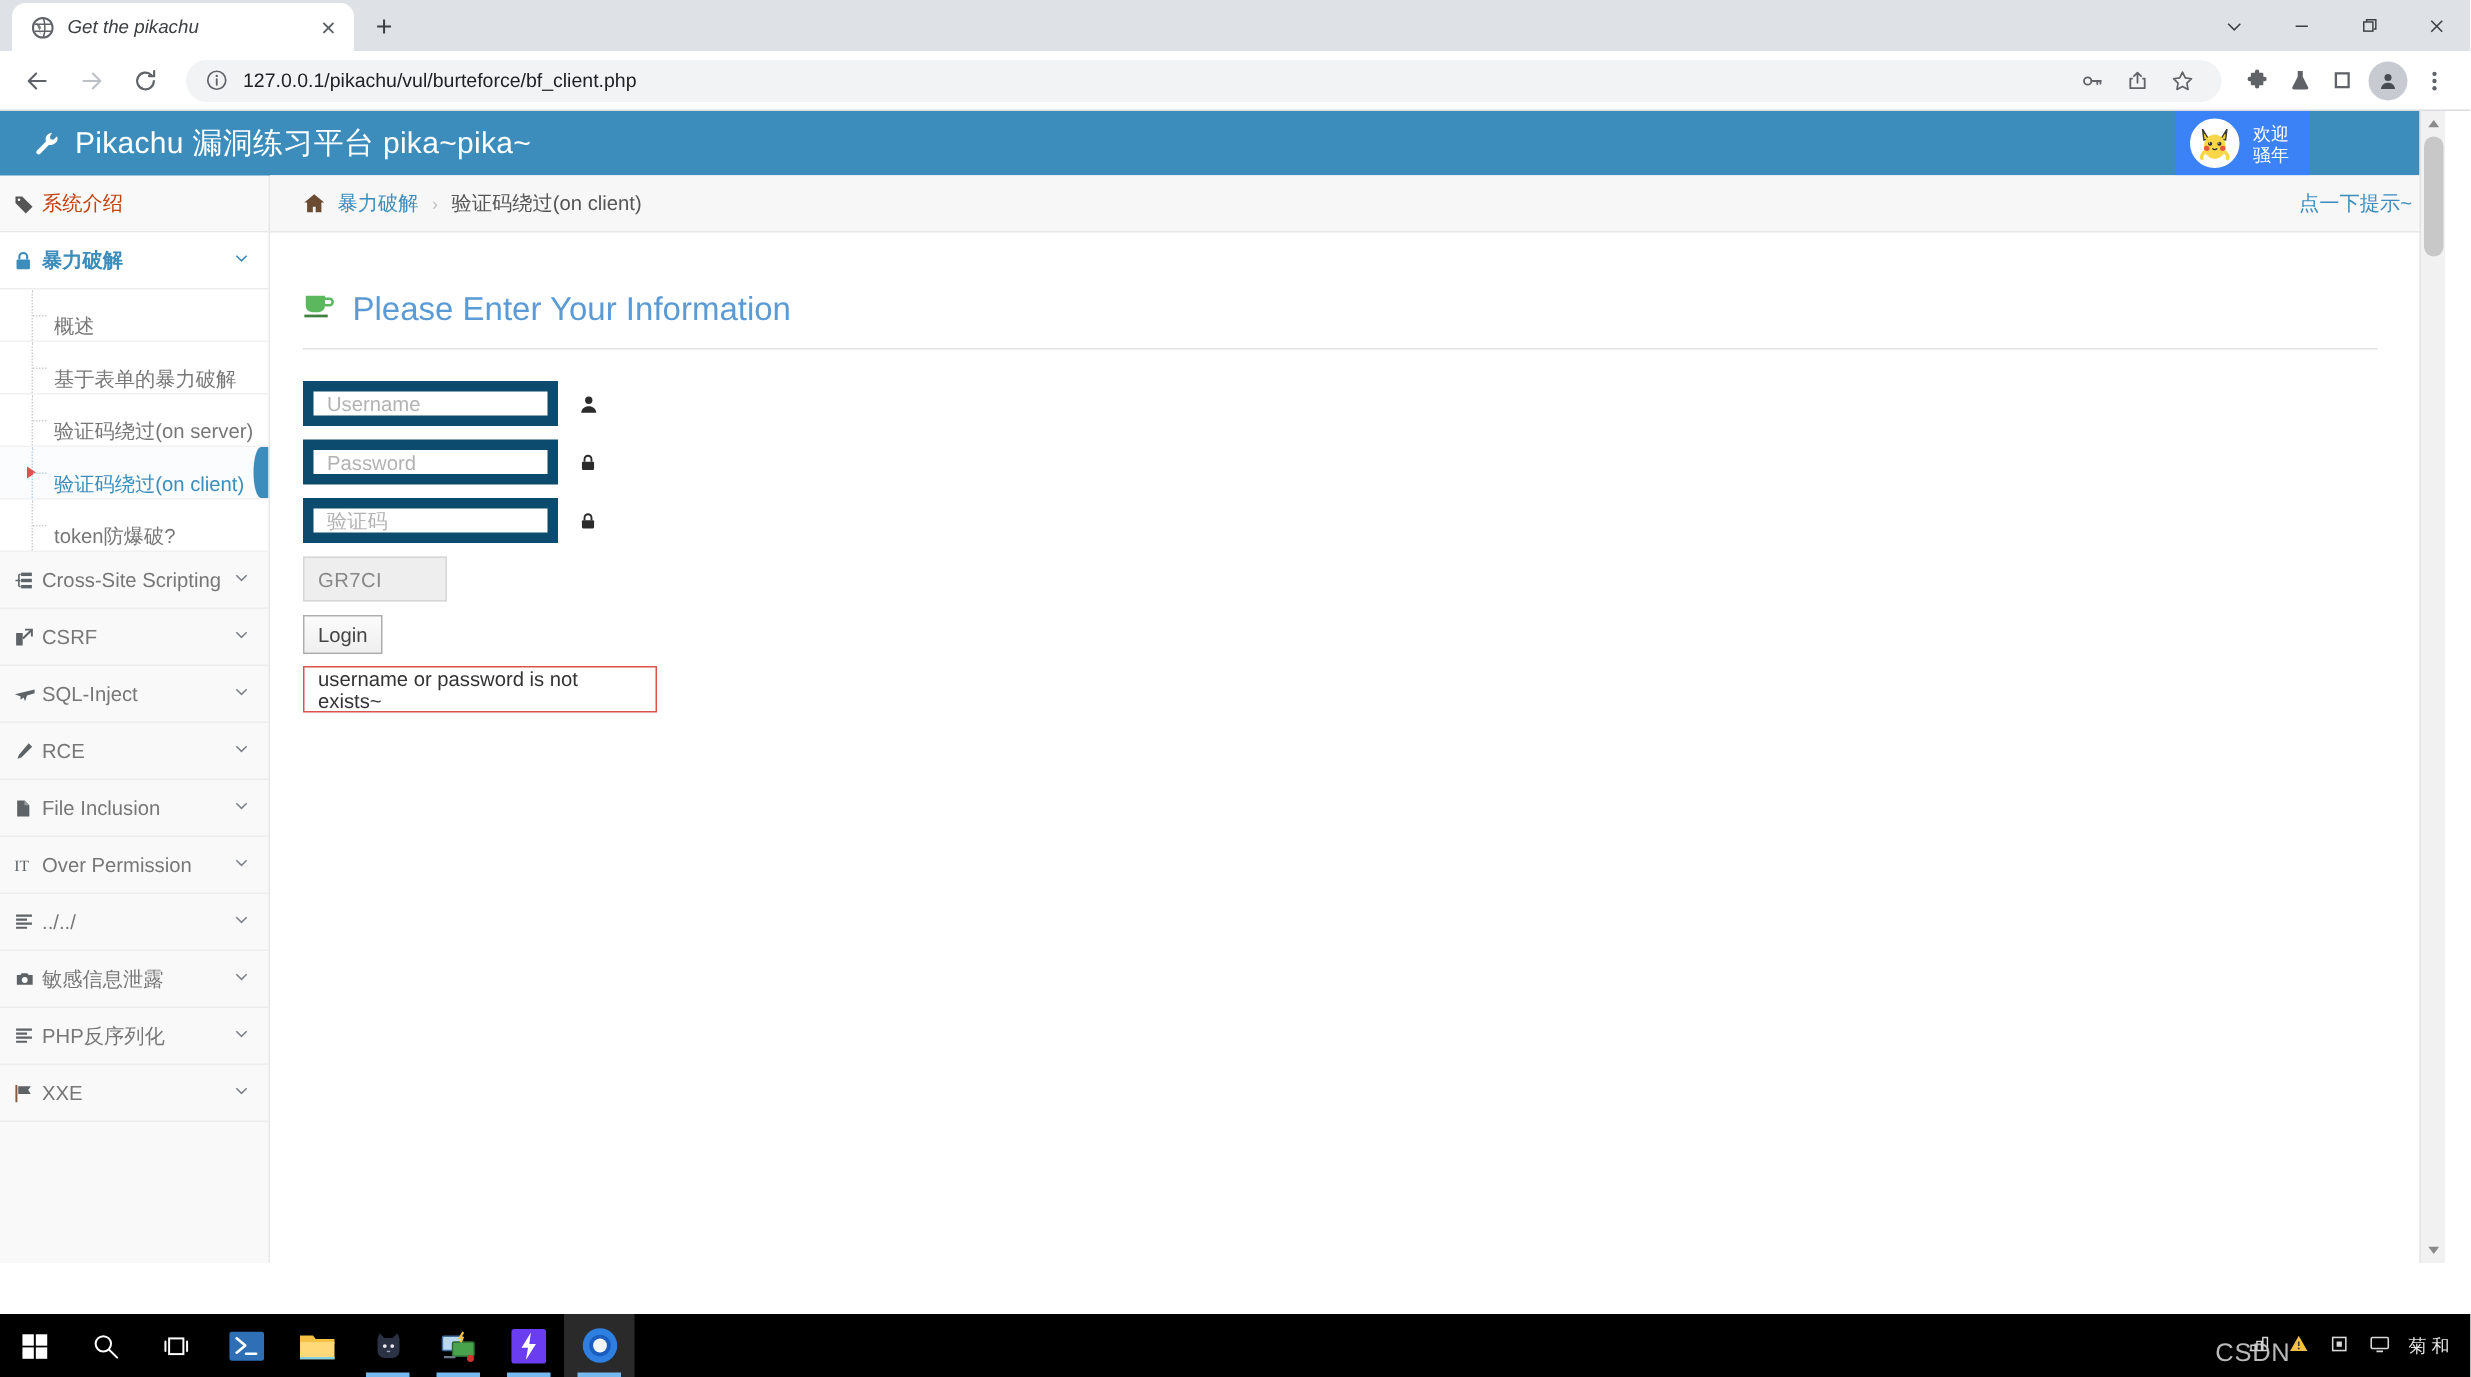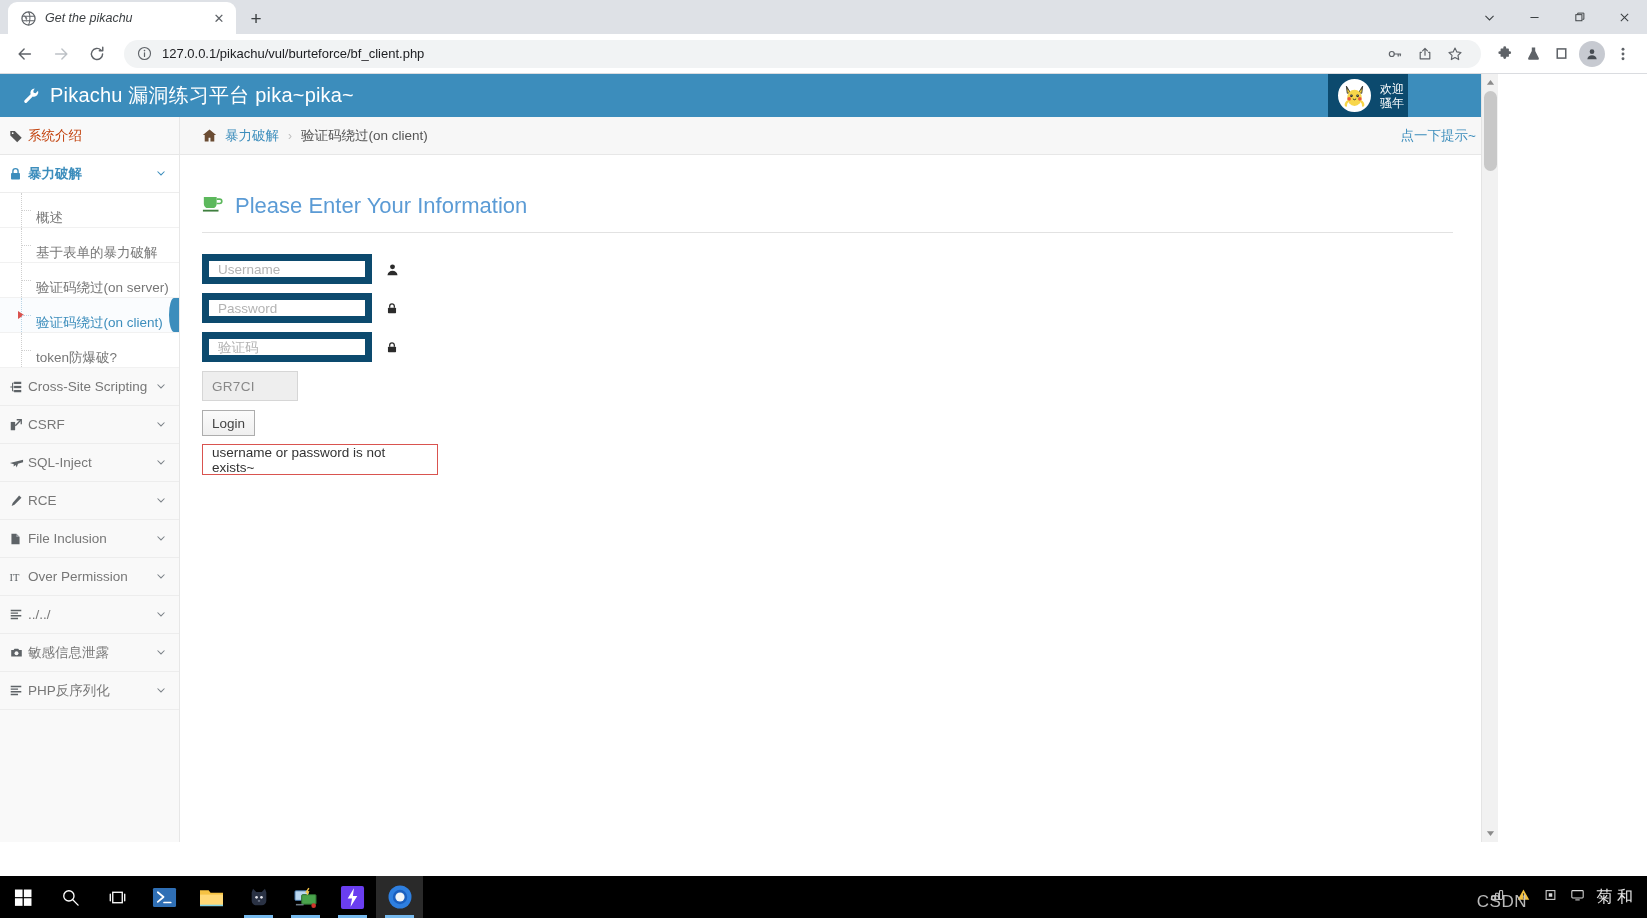--- a/index.html
+++ b/index.html
@@ -95,41 +95,41 @@
   }
 
   
   .viewport {
     position: absolute; top: 74px; left: 0;
     width: 1647px; height: 768px;
     background: #ffffff;
     overflow: hidden;
   }
   .page {
-    width: 1498px; height: 768px; position: relative; background:#fff;
+    width: 1630px; height: 768px; position: relative; background:#fff;
   }
 
   
   .site-header {
     height: 43px; background: #3c8dbc;
     display: flex; align-items: center;
     position: relative;
   }
   .brand {
     display: flex; align-items: center;
     padding-left: 22px;
     color: #ffffff; font-size: 20px; font-weight: 400;
     letter-spacing: .2px;
   }
   .brand-icon { margin-right: 9px; display:flex; align-items:center; }
   .user-area {
     position: absolute; right: 90px; top: 0; height: 43px;
-    background: #0c4a6e;
-    display: flex; align-items: center;
-    padding: 0 4px 0 10px; gap: 9px;
+    background: #3b82f6;
+    display: flex; align-items: center;
+    padding: 0 14px 0 10px; gap: 9px;
   }
   .user-avatar {
     width: 33px; height: 33px; border-radius: 50%;
     background: #ffffff; border: 2px solid #ffffff;
     display: flex; align-items: center; justify-content: center;
     overflow: hidden;
   }
   .user-greet {
     color: #ffffff; font-size: 12px; line-height: 14px;
     display: flex; flex-direction: column;
@@ -298,21 +298,21 @@
     position: relative;
   }
   .tb-item.active { background: #2a2a2a; }
   .tb-item .underline {
     position: absolute; bottom: 0; left: 9px; right: 9px;
     height: 3px; background: #76b9ed; display: none;
   }
   .tb-item.running .underline { display: block; }
   .tray {
     margin-left: auto; display: flex; align-items: center;
-    padding-right: 14px; gap: 12px; color: #e6e6e6; font-size: 16px;
+    padding-right: 14px; gap: 12px; color: #e6e6e6; font-size: 12px;
   }
   .watermark {
     position: absolute; right: 120px; bottom: 6px;
     display: flex; align-items: center; gap: 4px;
     color: #c9c9c9; font-size: 17px;
     letter-spacing: .5px; opacity: .92;
     pointer-events: none;
   }
 </style>
 </head>
@@ -662,20 +662,34 @@
                 </svg>
             </span>
             <span class="si-label">PHP反序列化</span>
             <span class="si-caret">
               <svg width="12" height="12" viewBox="0 0 16 16">
                   <path d="M3.4 6l4.6 4.6L12.6 6" fill="none" stroke="currentColor" stroke-width="1.4"></path>
                 </svg>
             </span>
           </div>
 
+          <div class="side-item">
+            <span class="si-icon">
+              <svg width="14" height="14" viewBox="0 0 16 16">
+                  <path d="M2.2 1.6v13" stroke="#8a5a3b" stroke-width="1.5"></path>
+                  <path d="M3.6 2.4h9.6l-2 3 2 3H3.6z" fill="#5e6367"></path>
+                </svg>
+            </span>
+            <span class="si-label">XXE</span>
+            <span class="si-caret">
+              <svg width="12" height="12" viewBox="0 0 16 16">
+                  <path d="M3.4 6l4.6 4.6L12.6 6" fill="none" stroke="currentColor" stroke-width="1.4"></path>
+                </svg>
+            </span>
+          </div>
 
         </div>
 
         <div class="content">
 
           <div class="crumbbar">
             <span class="crumb-home">
               <svg width="15" height="15" viewBox="0 0 16 16">
                   <path d="M8 1.6L.9 7.4h2v7h4.1v-4h2v4h4.1v-7h2z" fill="#6b4c33"></path>
                 </svg>

